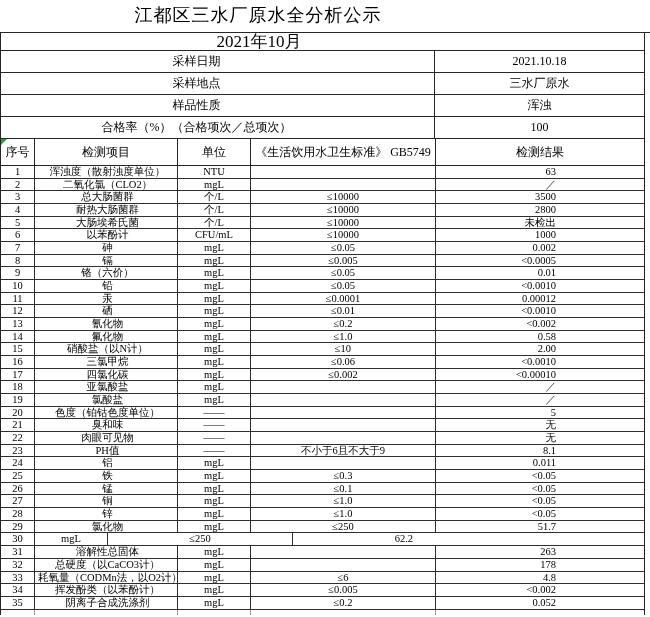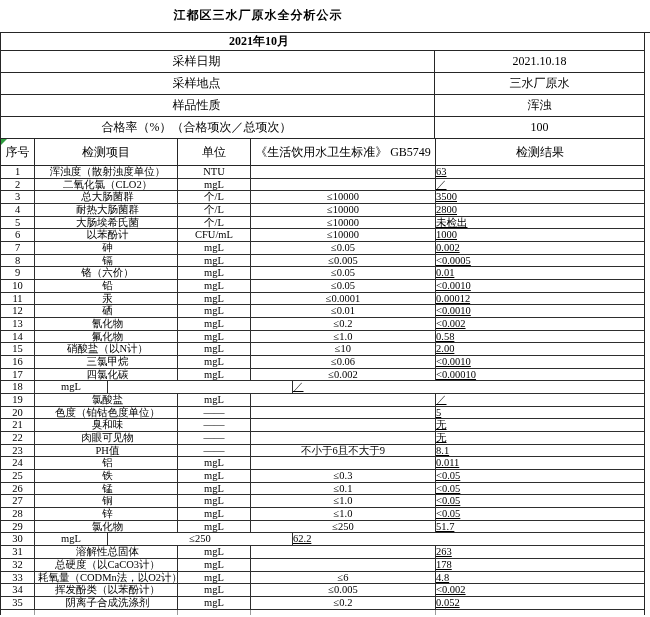--- a/index.html
+++ b/index.html
@@ -12,33 +12,33 @@
     overflow:hidden;
   }
   
   .row-title{
     height:33px;line-height:31px;
     border-bottom:1px solid #262626;
     box-sizing:border-box;
   }
   .title-center{
     width:516px;text-align:center;
-    font-size:12px;font-weight:bold;letter-spacing:1px;
+    font-size:18px;font-weight:normal;letter-spacing:1px;
   }
   
   .bordered{
     width:645px;box-sizing:border-box;
     border-left:1px solid #262626;border-right:1px solid #262626;
   }
   .row-date{
     height:18px;line-height:17px;
     border-bottom:1px solid #262626;box-sizing:border-box;
     font-size:12px;
   }
-  .row-date .title-center{font-weight:bold;font-size:12px;letter-spacing:0;}
+  .row-date .title-center{font-weight:normal;font-size:17px;letter-spacing:0;}
   
   .info-row{
     display:flex;height:22px;line-height:21px;
     border-bottom:1px solid #262626;box-sizing:border-box;
     font-size:12px;
   }
   .info-label{
     width:434px;box-sizing:border-box;
     border-right:1px solid #262626;
     text-align:center;padding-right:42px;
@@ -64,21 +64,21 @@
   .drow{
     display:flex;height:12.686px;line-height:11.6px;
     border-bottom:1px solid #2e2e2e;box-sizing:border-box;
     font-size:10.5px;
   }
   .drow>div{box-sizing:border-box;border-right:1px solid #2e2e2e;overflow:hidden;white-space:nowrap;}
   .c-no{width:34px;text-align:center;}
   .c-item{width:143px;text-align:center;padding-left:3px;}
   .c-unit{width:73px;text-align:center;}
   .c-std{width:185px;text-align:center;}
-  .c-res{width:208px;border-right:none !important;text-align:left;padding-right:88px;text-decoration:underline;}
+  .c-res{width:208px;border-right:none !important;text-align:right;padding-right:88px;}
   
   .stub-row{display:flex;height:5px;}
   .stub-row>div{box-sizing:border-box;border-right:1px solid #9a9a9a;}
   .s-no{width:34px;}.s-item{width:143px;}.s-unit{width:73px;}.s-std{width:185px;}
   .s-res{width:208px;border-right:none !important;}
 </style>
 </head>
 <body>
 
 <div class="sheet">
@@ -260,20 +260,21 @@
         <div class="drow">
           <div class="c-no">17</div>
           <div class="c-item">四氯化碳</div>
           <div class="c-unit">mgL</div>
           <div class="c-std">≤0.002</div>
           <div class="c-res">&lt;0.00010</div>
         </div>
 
         <div class="drow">
           <div class="c-no">18</div>
+          <div class="c-item">亚氯酸盐</div>
           <div class="c-unit">mgL</div>
           <div class="c-std"></div>
           <div class="c-res">／</div>
         </div>
 
         <div class="drow">
           <div class="c-no">19</div>
           <div class="c-item">氯酸盐</div>
           <div class="c-unit">mgL</div>
           <div class="c-std"></div>

